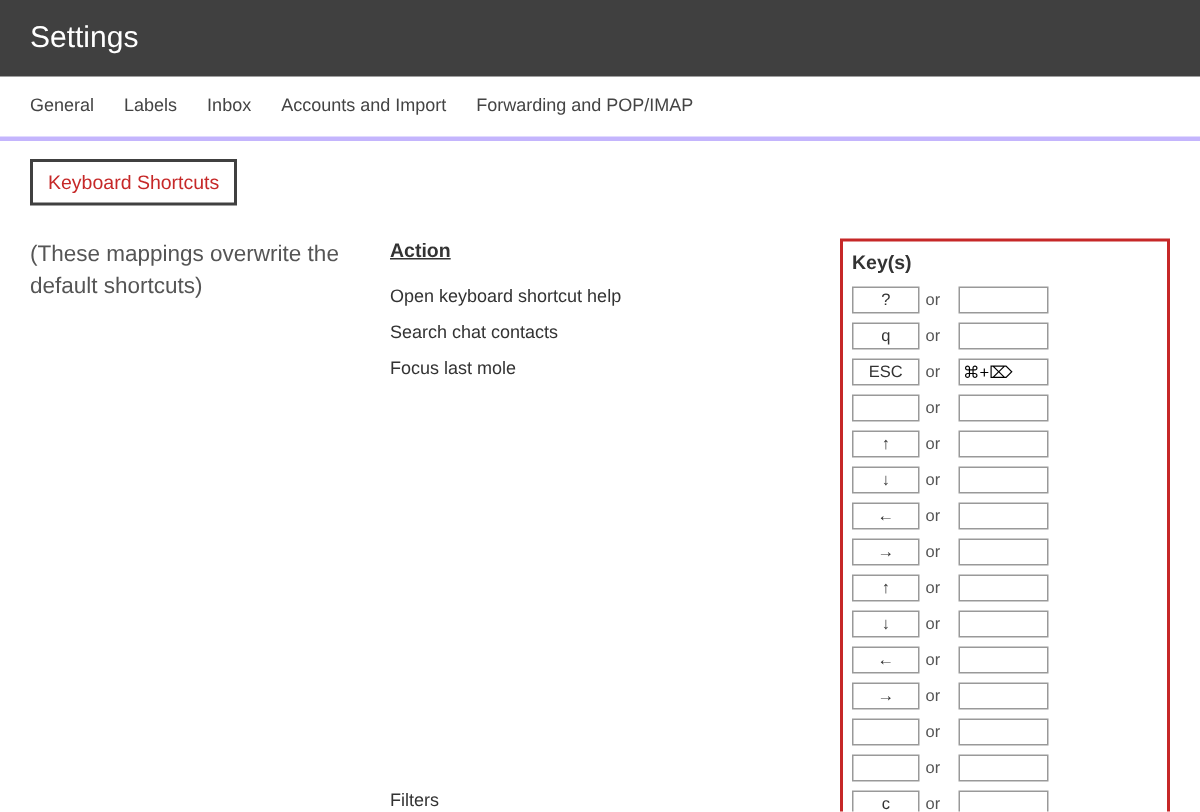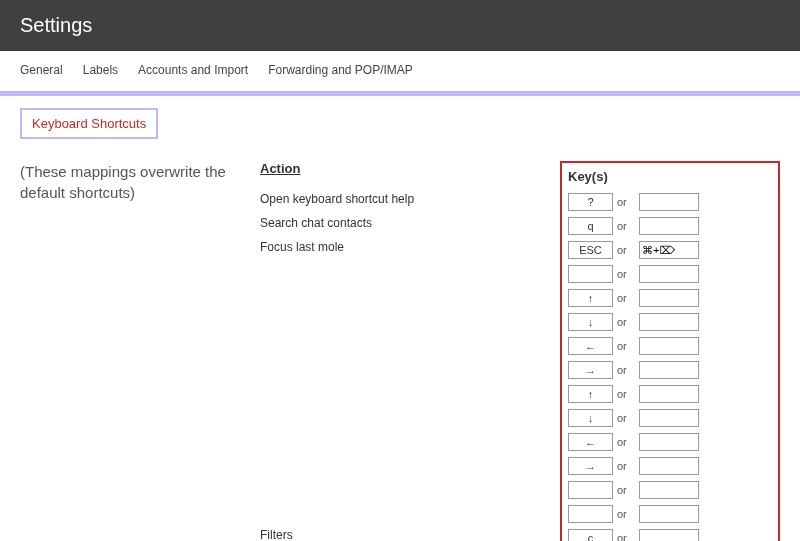--- a/index.html
+++ b/index.html
@@ -9,21 +9,21 @@
       background: #404040;
       color: #fff;
       padding: 14px 20px;
       font-size: 20px;
       font-weight: 400;
     }
 
     .nav-tabs {
       display: flex;
       align-items: center;
-      border-bottom: 5px solid #c4b5fd;
+      border-bottom: 3px solid #c4b5fd;
       padding: 0 10px;
       gap: 0;
       overflow: hidden;
     }
 
     .nav-tab {
       padding: 12px 10px;
       font-size: 12px;
       color: #444;
       cursor: pointer;
@@ -35,21 +35,21 @@
 
     .section-header {
       display: flex;
       align-items: center;
       padding: 12px 20px;
     }
 
     .keyboard-shortcuts-tab {
       display: inline-block;
       padding: 6px 10px;
-      border: 2px solid #c4b5fd;
+      border: 2px solid #404040;
       color: #c62828;
       font-size: 13px;
       font-weight: 500;
       cursor: pointer;
     }
 
     .content-area {
       display: flex;
       padding: 10px 20px;
       gap: 20px;
@@ -146,20 +146,21 @@
 </head>
 <body>
 
 <div class="title-bar">
   <span>Settings</span>
 </div>
 
 <div class="nav-tabs">
   <span class="nav-tab">General</span>
   <span class="nav-tab">Labels</span>
+  <span class="nav-tab">Inbox</span>
   <span class="nav-tab">Accounts and Import</span>
   <span class="nav-tab">Forwarding and POP/IMAP</span>
 </div>
 
 <div class="section-header">
   <div class="keyboard-shortcuts-tab">
     <span>Keyboard Shortcuts</span>
   </div>
 </div>
 

